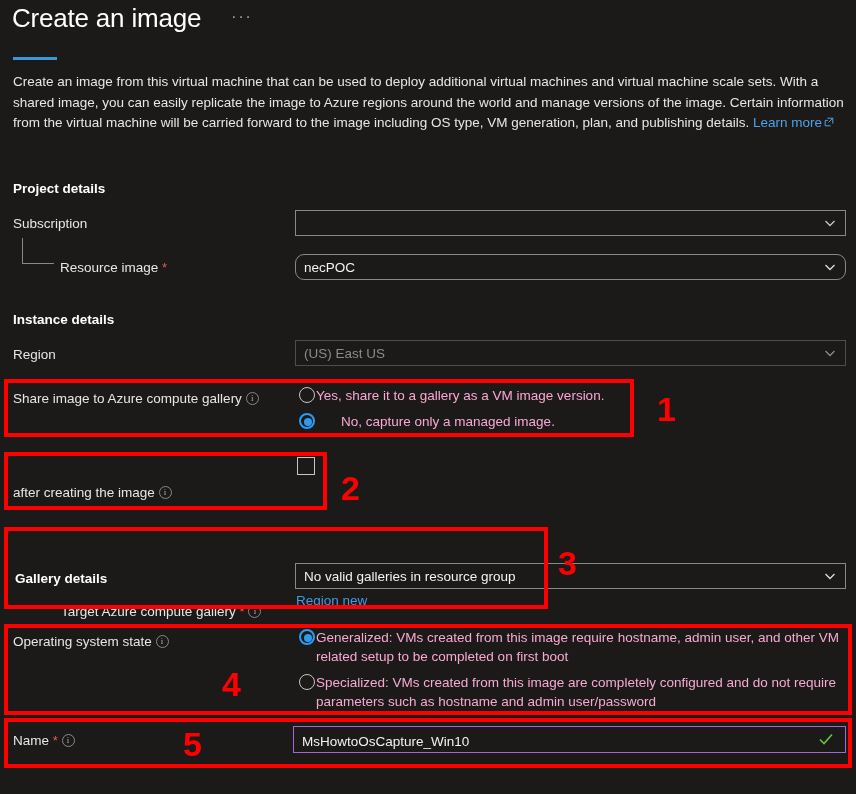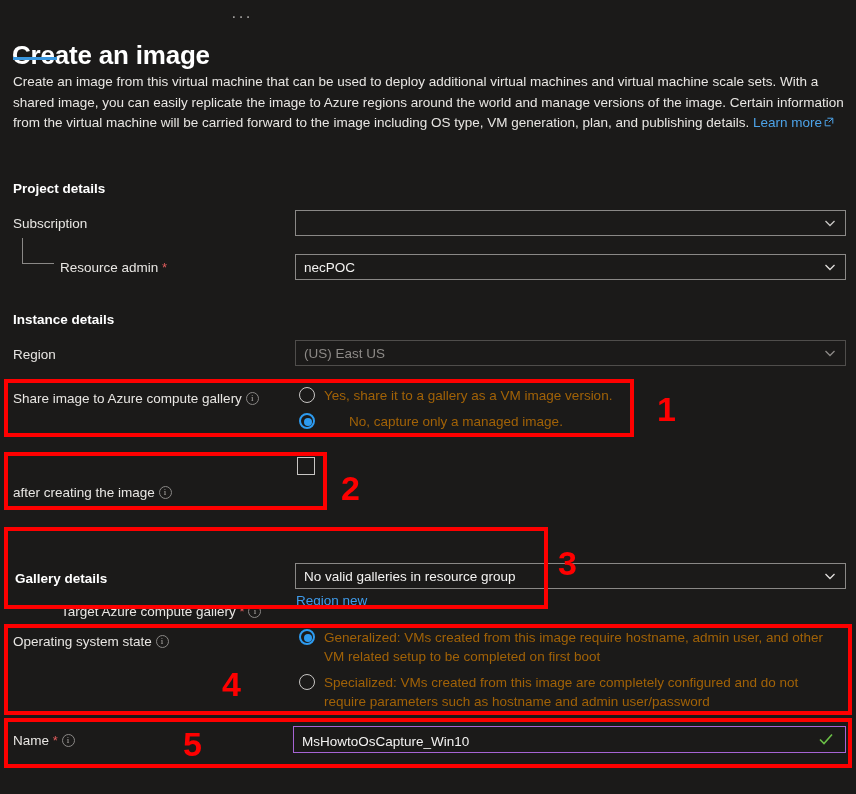--- a/index.html
+++ b/index.html
@@ -20,25 +20,24 @@
   .page-header {
     position: absolute;
     left: 0; top: 0;
     width: 856px;
     height: 70px;
   }
   .page-title {
     position: absolute;
     left: 12px; top: 3px;
     font-size: 26px;
-    font-weight: bold;
+    font-weight: normal;
     letter-spacing: -0.2px;
     color: #ffffff;
     white-space: nowrap;
-    margin-top: 37px;
   }
   .ellipsis-menu {
     position: absolute;
     left: 231px; top: 8px;
     font-size: 17px;
     line-height: 17px;
     color: #a19f9d;
     letter-spacing: 1.5px;
     cursor: pointer;
   }
@@ -167,24 +166,24 @@
   .radio.on { border-color: #2d9bf0; border-width: 2px; }
   .radio.on::after {
     content: "";
     position: absolute;
     left: 3px; top: 3px;
     width: 8px; height: 8px;
     border-radius: 50%;
     background: #2d9bf0;
   }
   .radio-label {
-    margin-left: 9px;
+    margin-left: 1px;
     font-size: 13.5px;
     line-height: 19px;
-    color: #a16207;
+    color: #f9a8d4;
     cursor: pointer;
   }
 
   
   .checkbox {
     position: absolute;
     width: 18px; height: 18px;
     border: 1px solid #c8c6c4;
     background: transparent;
     cursor: pointer;
@@ -259,23 +258,23 @@
     <span class="redact-bar"></span>
   </div>
   <span class="chev">
     <svg viewBox="0 0 14 14" width="14" height="14">
         <path d="M2.5 5L7 9.5L11.5 5" fill="none" stroke="#c8c6c4" stroke-width="1.3"></path>
       </svg>
   </span>
 </div>
 
 <div class="tree-line" style="left:22px; top:238px; width:32px; height:26px;"></div>
-<div class="flabel" style="left:60px; top:259px;"><span>Resource admin</span> <span class="req-star">*</span></div>
-
-<div class="fld" style="left:295px; top:254px; width:551px;">
+<div class="flabel" style="left:60px; top:259px;"><span>Resource image</span> <span class="req-star">*</span></div>
+
+<div class="fld" style="left:295px; top:254px; width:551px;border-radius:9px;">
   <div class="val">necPOC</div>
   <span class="chev">
     <svg viewBox="0 0 14 14" width="14" height="14">
         <path d="M2.5 5L7 9.5L11.5 5" fill="none" stroke="#e0dedc" stroke-width="1.3"></path>
       </svg>
   </span>
 </div>
 
 <div class="section-heading" style="left:13px; top:312px;">Instance details</div>
 

